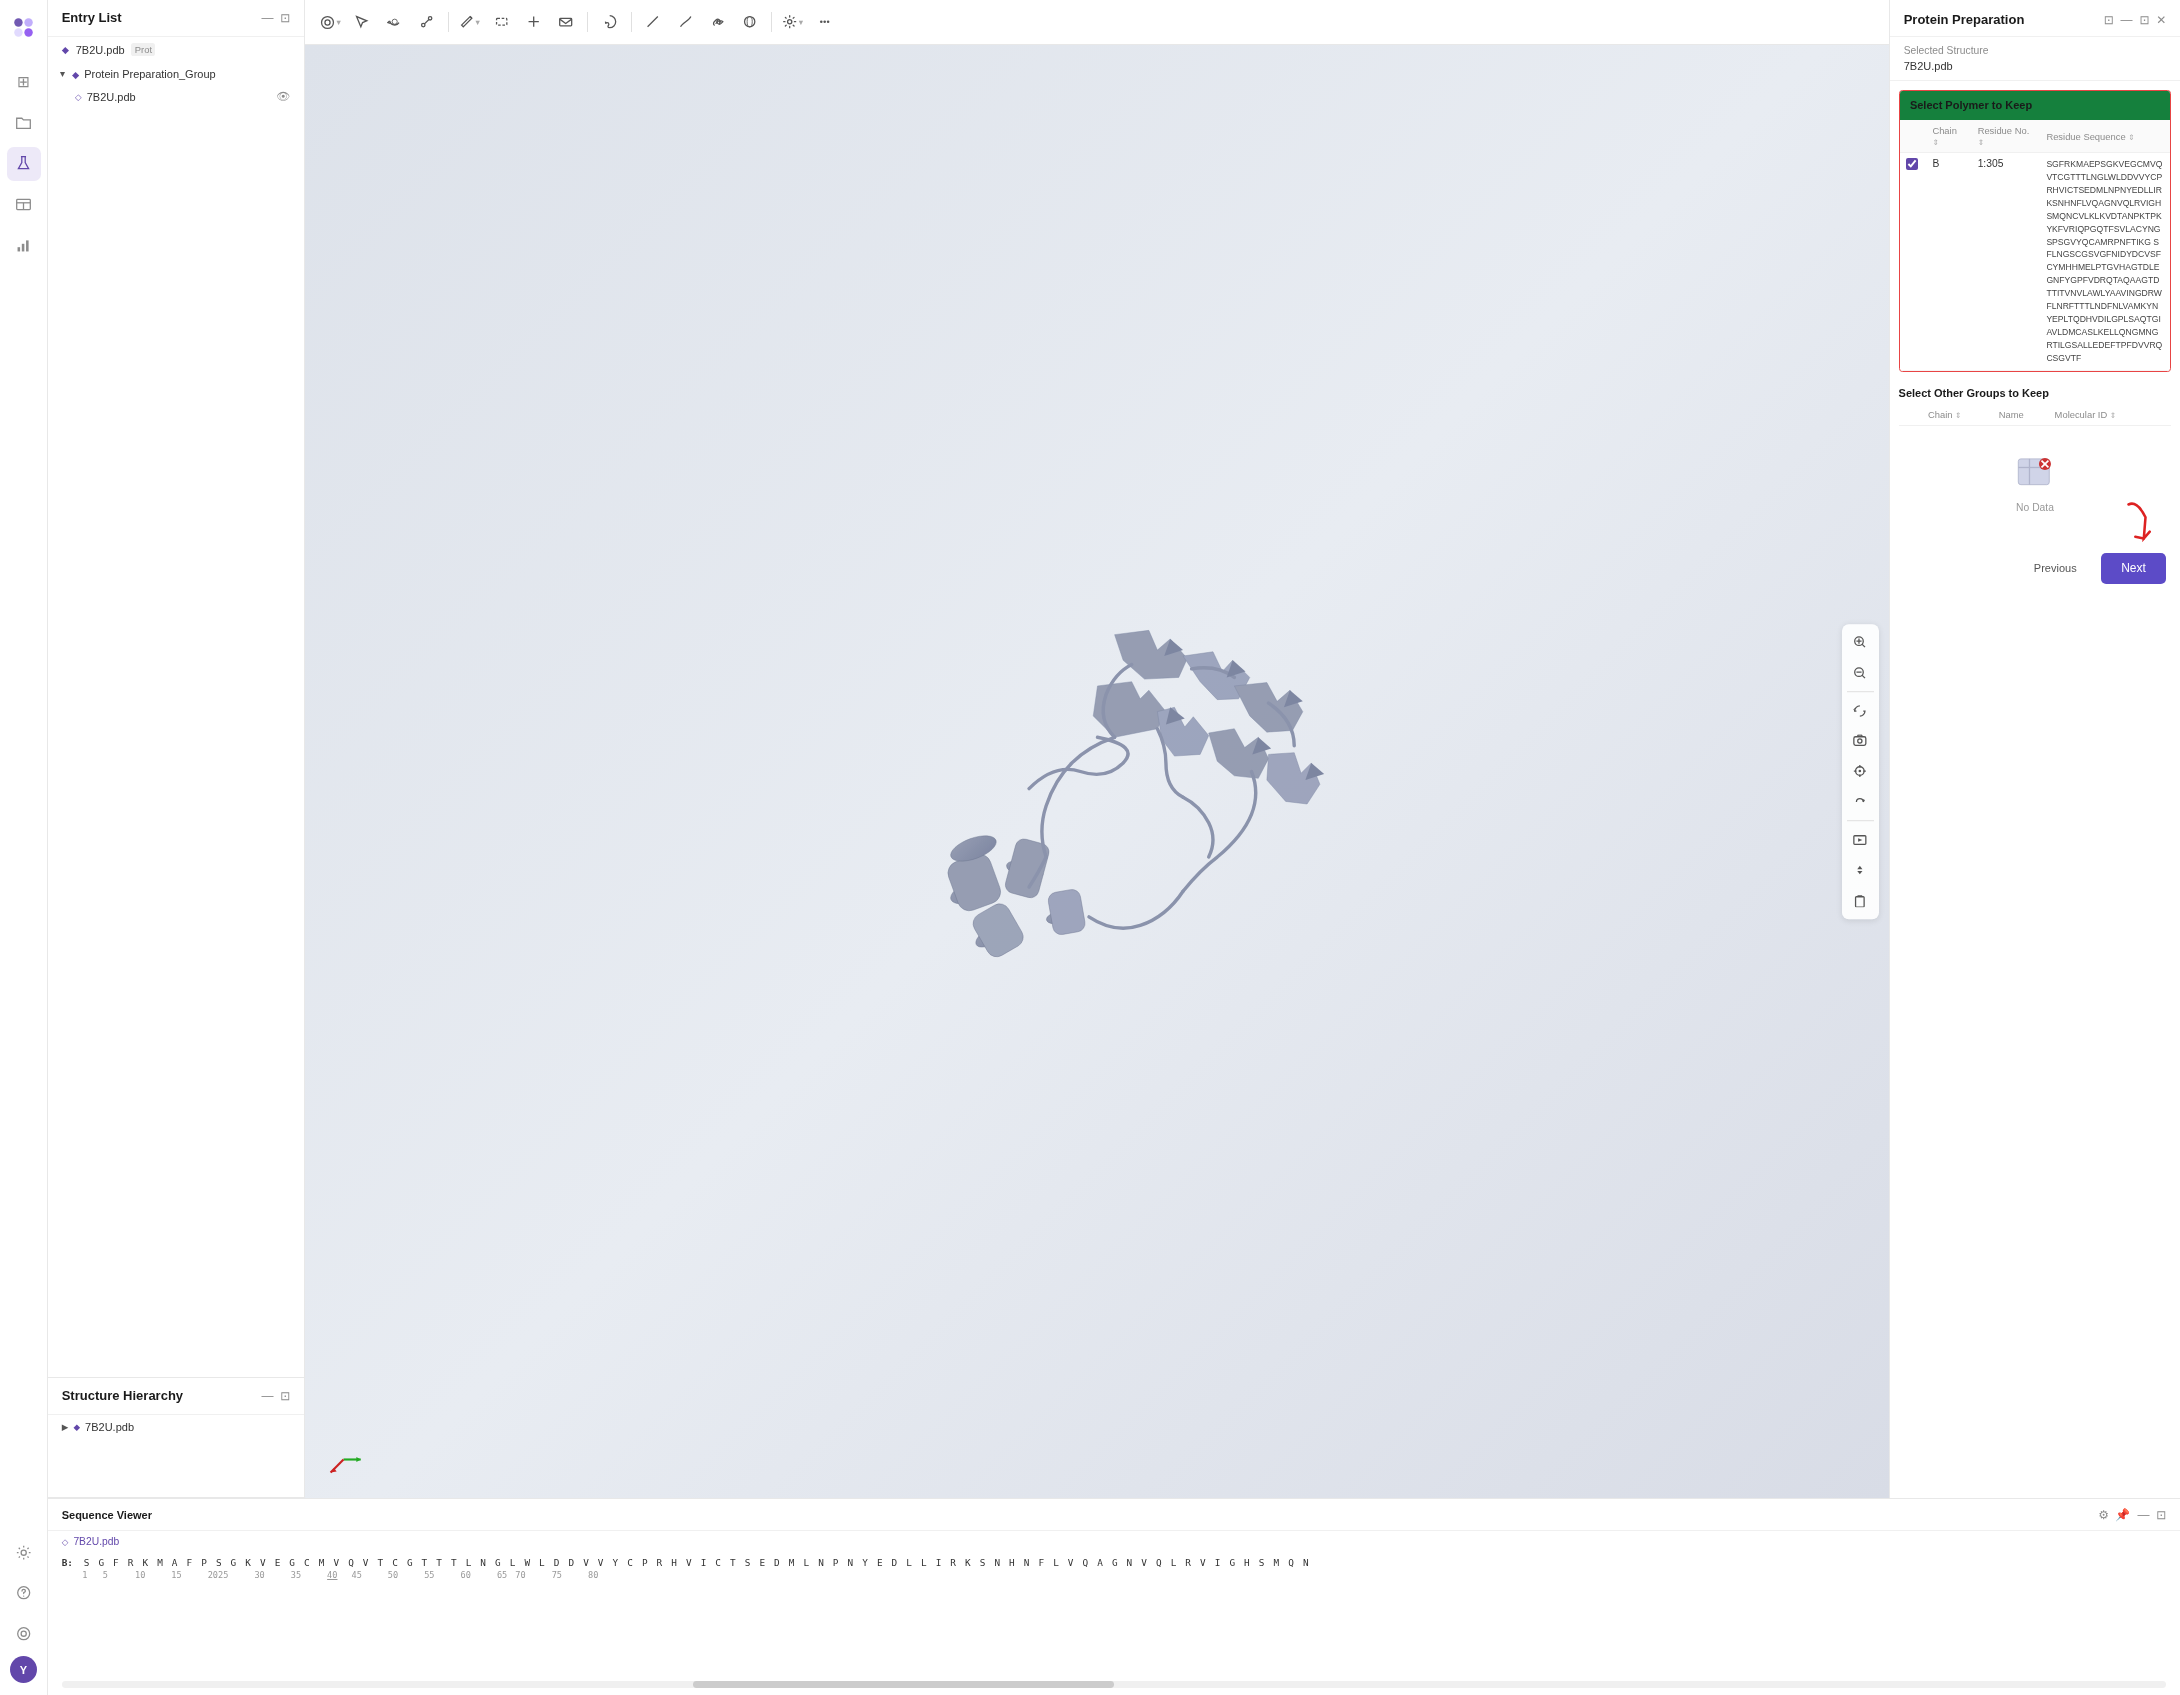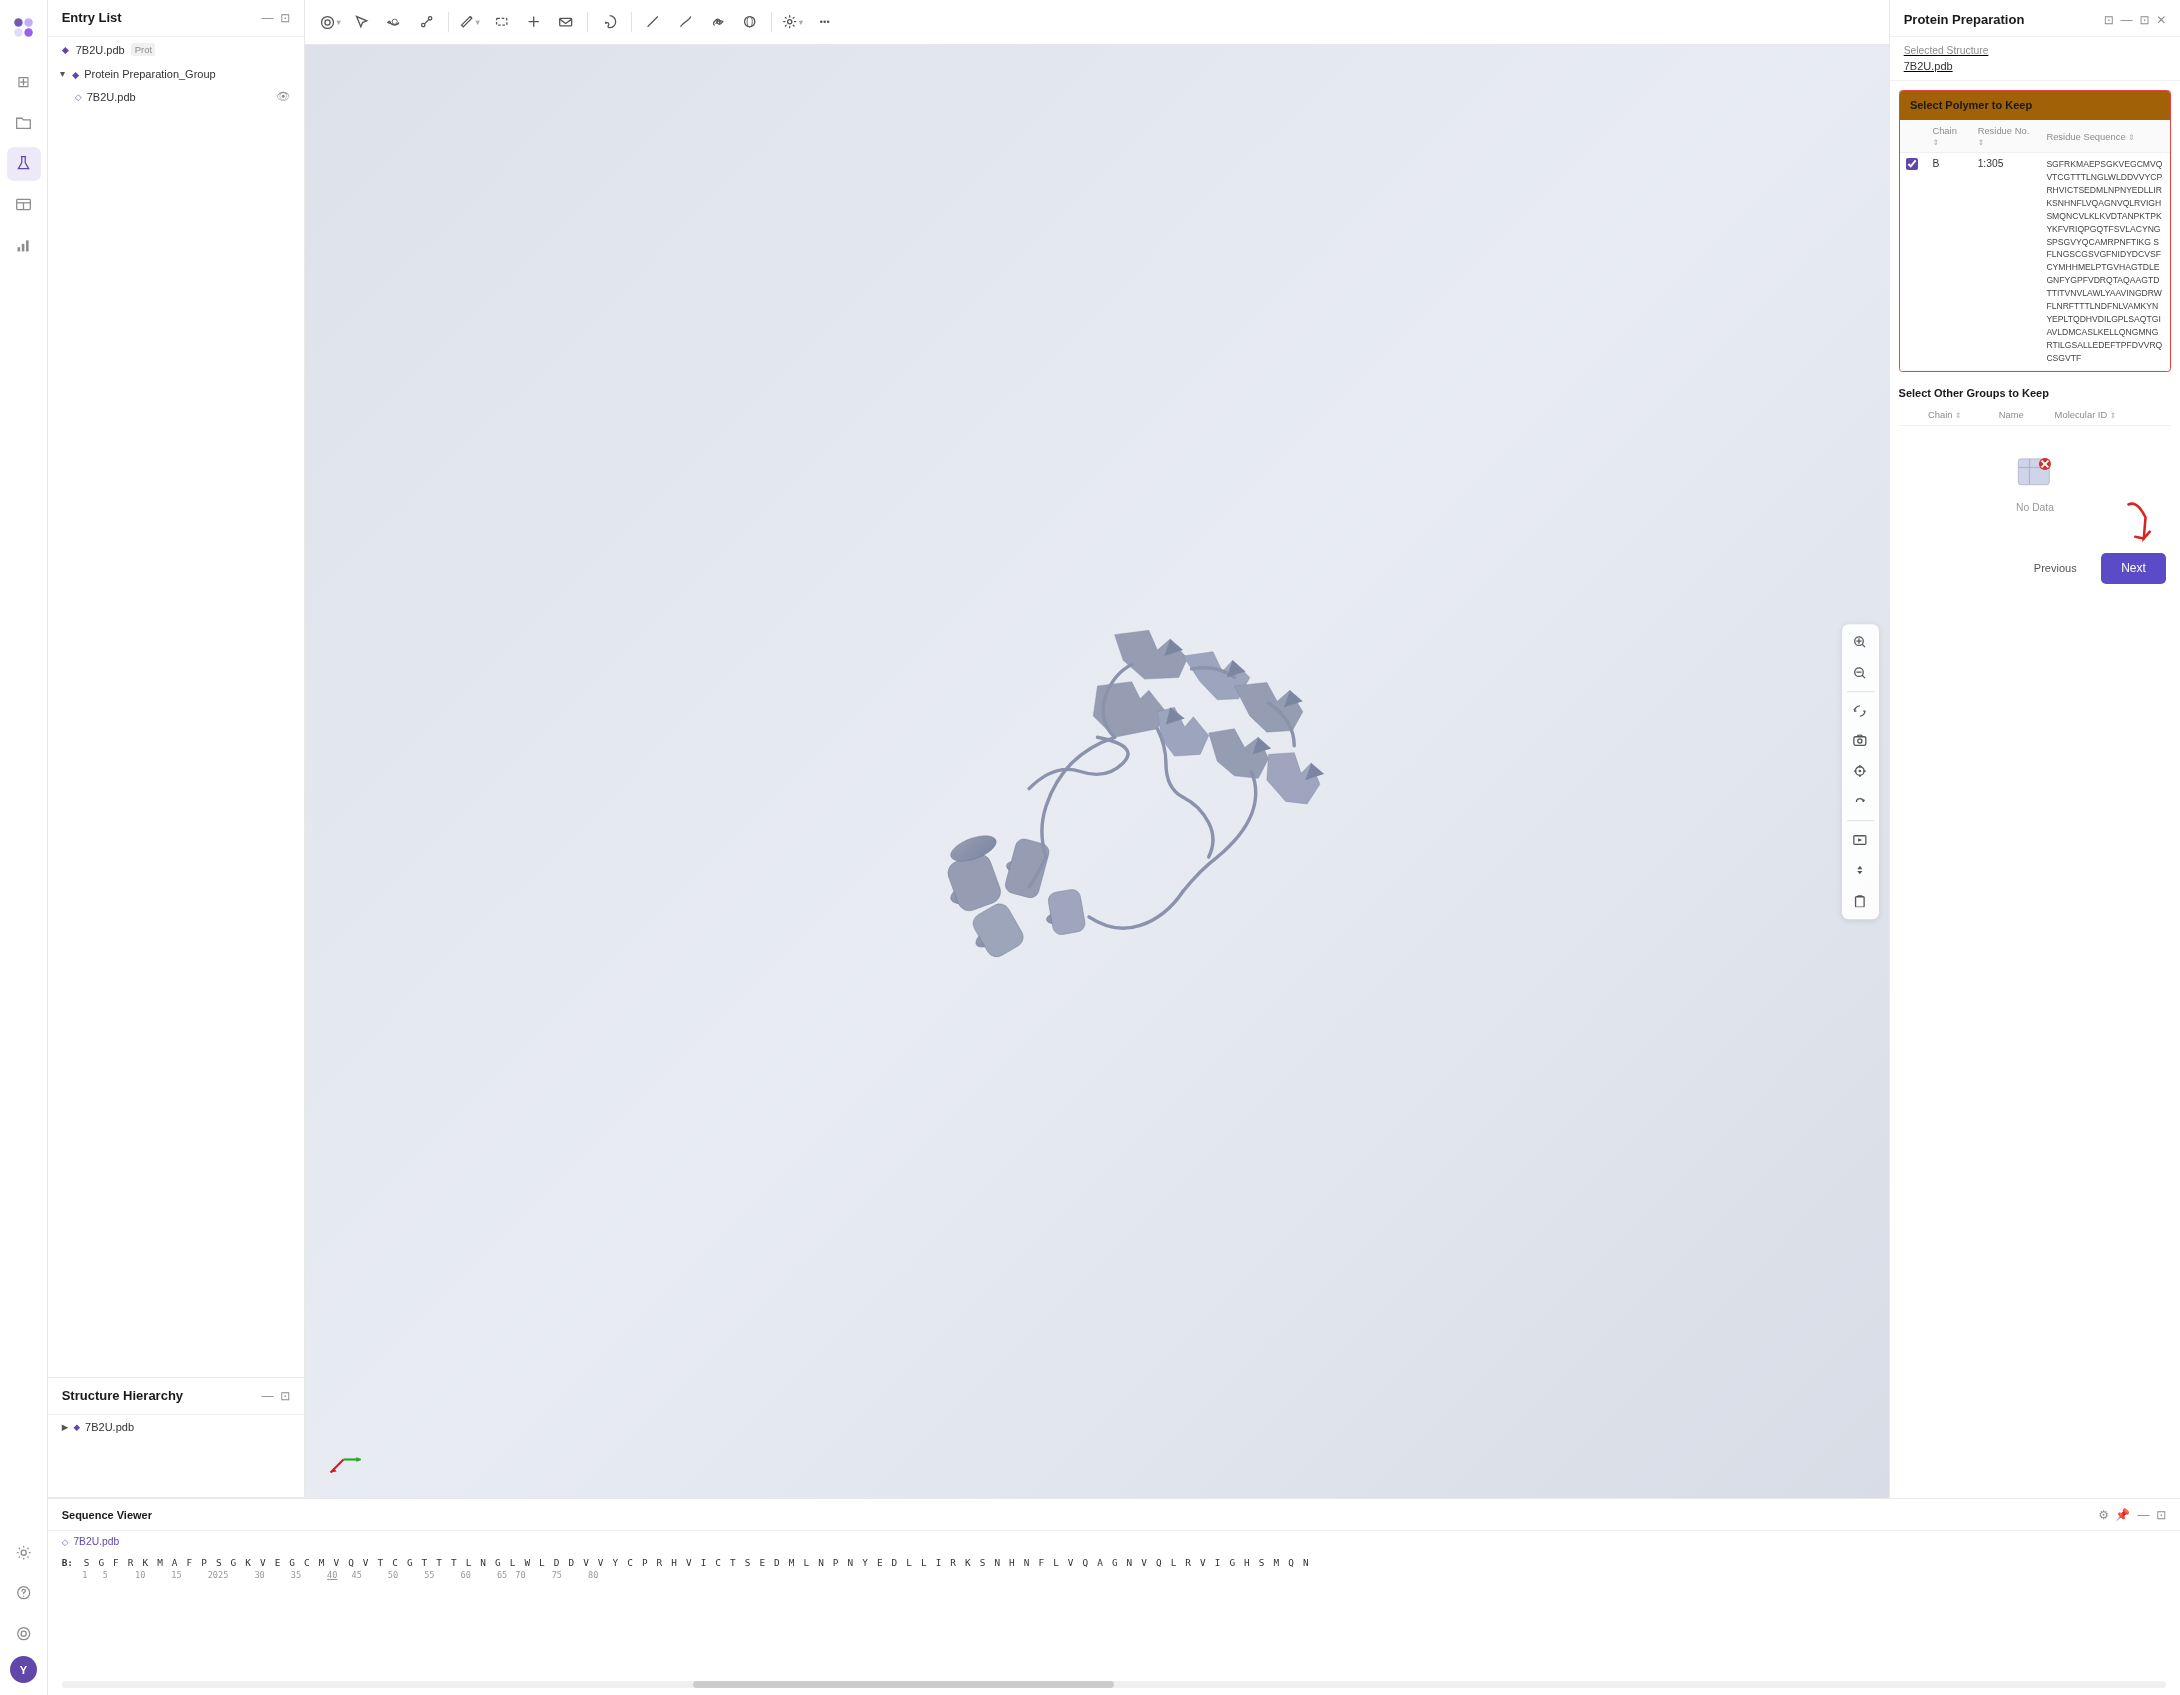--- a/index.html
+++ b/index.html
@@ -294,21 +294,20 @@
     }
     .prep-header-icons {
       display: flex;
       gap: 6.8px;
       color: #8c8c8c;
     }
 
     .selected-structure-section {
       padding: 8.6px 13.7px;
       border-bottom: 0.9px solid #f0f0f0;
-      text-decoration: underline;
     }
     .section-label {
       font-size: 10.3px;
       color: #8c8c8c;
       margin-bottom: 3.4px;
     }
     .selected-name {
       font-size: 11px;
       font-weight: 500;
       color: #333;
@@ -319,21 +318,21 @@
       border: 1.7px solid #e84444;
       margin: 8.6px 8.6px 0;
       border-radius: 3.4px;
       overflow: hidden;
     }
     .polymer-section-header {
       padding: 8.6px 10.3px;
       font-size: 11px;
       font-weight: 600;
       color: #1a1a1a;
-      background: #a16207;
+      background: #15803d;
     }
 
     .polymer-table {
       width: 100%;
       border-collapse: collapse;
     }
     .polymer-table th {
       font-size: 9.4px;
       color: #8c8c8c;
       padding: 5.1px 6.8px;

